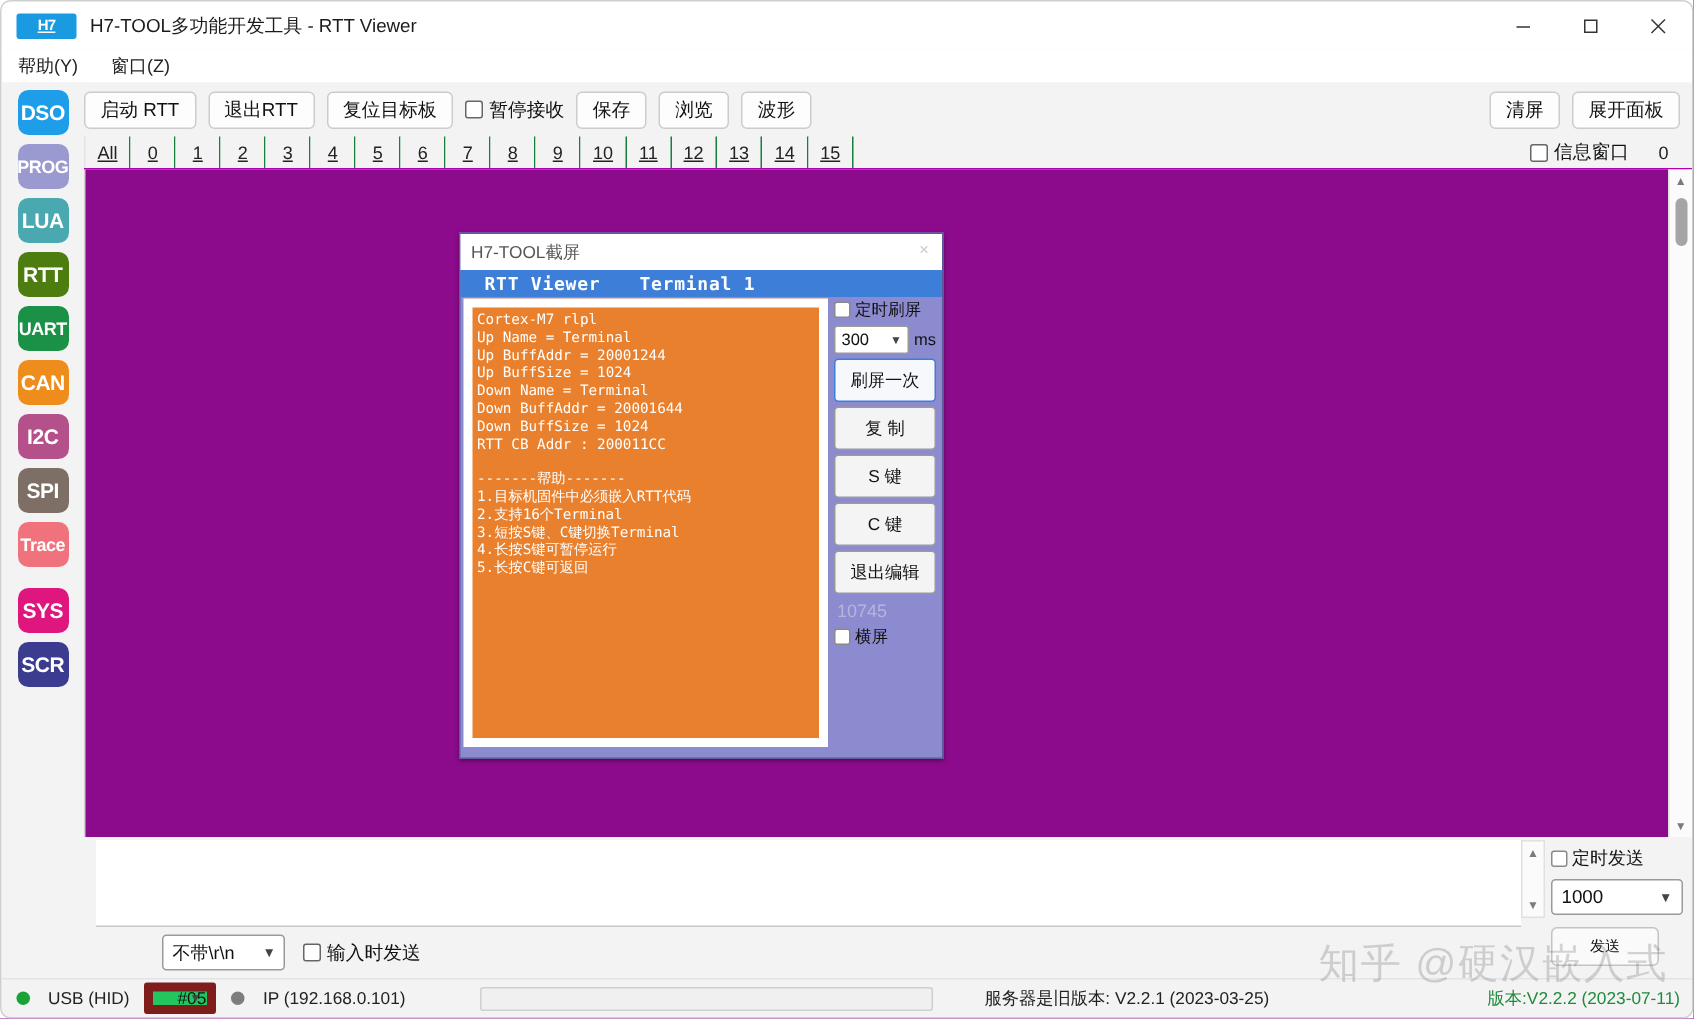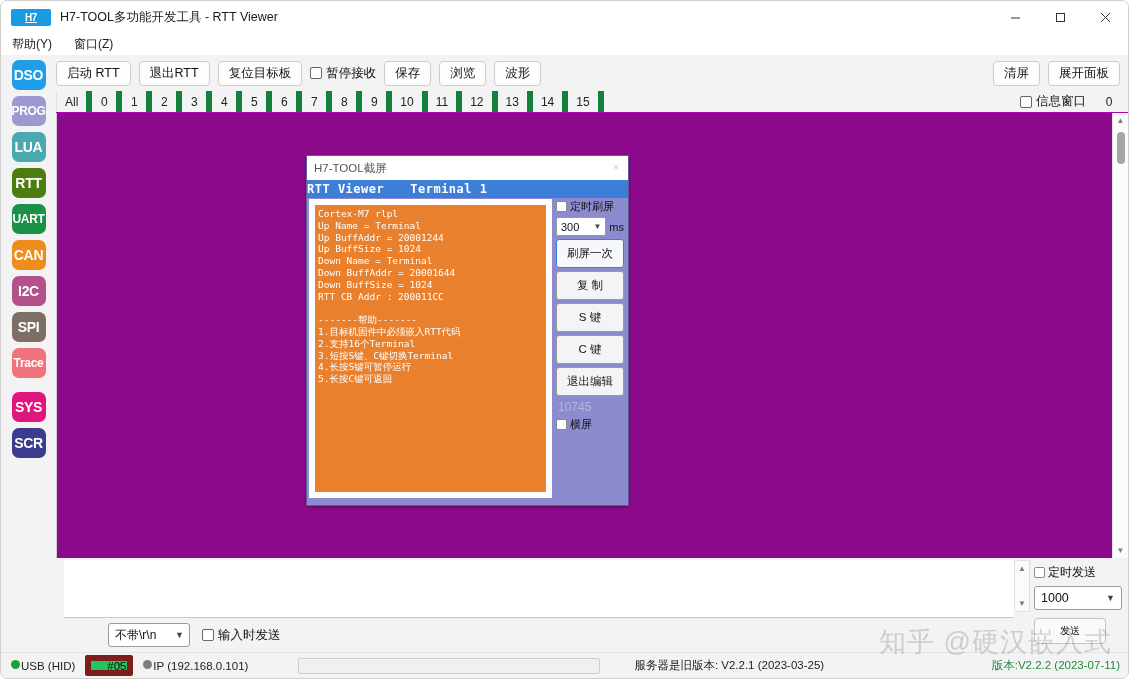--- a/index.html
+++ b/index.html
@@ -108,22 +108,23 @@
   .tabstrip {
     height:22px; min-height:22px;
     display:flex; align-items:stretch;
     font-size:12px; color:#222;
     border-bottom:1px solid #b300b3;
     position:relative;
   }
   .tab {
     min-width:30px; padding:0 8px;
     display:flex; align-items:center; justify-content:center;
-    border-right:6px solid #15803d;
+    border-right:1px solid #15803d;
     background:#f3f3f3;
+    text-decoration:underline;
   }
   .tab:first-child { border-left:1px solid #e2e2e2; }
   .tabstrip-right {
     margin-left:auto; display:flex; align-items:center; gap:10px;
     padding-right:6px; border-right:none;
   }
   .tab-zero { font-size:12px; color:#222; min-width:26px; text-align:center; }
 
   
   .stage-row { flex:1; display:flex; min-height:0; }
@@ -162,21 +163,21 @@
   .shot-close {
     position:absolute; right:2px; top:2px; width:20px; height:18px;
     display:flex; align-items:center; justify-content:center;
     color:#c9c9c9; font-size:11px;
   }
   .shot-head {
     height:18px; min-height:18px; background:#3d7fd8;
     display:flex; align-items:center;
     font-family:"DejaVu Sans Mono", monospace;
     font-size:12px; font-weight:bold; color:#ffffff;
-    padding-left:0;
+    padding-left:16px;
     position:relative;
   }
   .shot-head .hl { letter-spacing:.5px; }
   .shot-head .ht { margin-left:26px; letter-spacing:.5px; }
   .shot-body { flex:1; display:flex; min-height:0; }
   .term {
     width:243px; min-width:243px; margin:1px 0 7px 2px;
     background:#e8802e;
     border:6px solid #ffffff;
     padding:3px 3px 0 3px;
@@ -256,21 +257,21 @@
   .statusbar {
     height:26px; min-height:26px;
     background:#f3f3f3;
     display:flex; align-items:center;
     padding:0 8px 0 10px; gap:10px;
     font-size:11.5px; color:#222;
     border-top:1px solid #e4e4e4;
     position:relative; z-index:3;
   }
   .dot { width:9px; height:9px; border-radius:50%; display:inline-block; }
-  .st-item { display:flex; gap:1px; white-space:nowrap; }
+  .st-item { display:flex; align-items:center; gap:12px; white-space:nowrap; }
   .sel-dev {
     width:48px; height:21px; background:#22c55e; border:6px solid #7f1d1d; border-radius:2px;
     font-size:11.5px; color:#111; display:flex; align-items:center; padding-left:16px; position:relative;
   }
   .sel-dev .chev { position:absolute; right:4px; color:#444; font-size:8px; }
   .st-bar {
     width:302px; height:16px; background:#f0f0f0; border:1px solid #cfcfcf; border-radius:2px;
     margin-left:40px;
   }
   .st-server { margin-left:24px; white-space:nowrap; }

